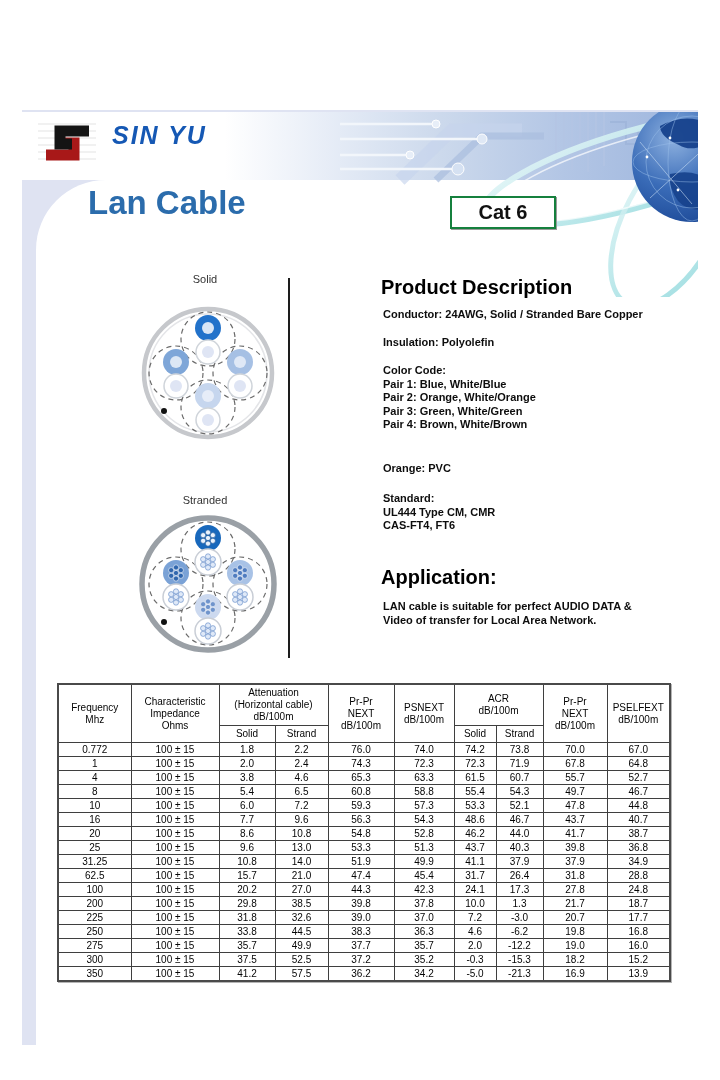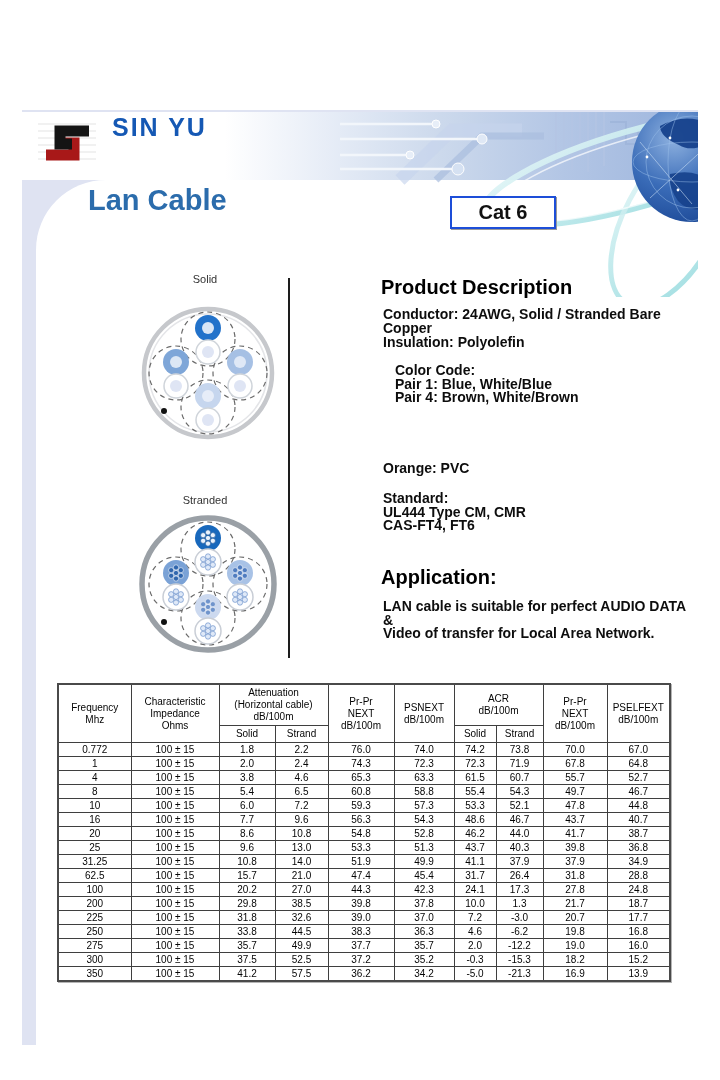--- a/index.html
+++ b/index.html
@@ -4,32 +4,32 @@
 <style>
   html,body{margin:0;padding:0;background:#fff;}
   .page{position:relative;width:720px;height:1080px;background:#ffffff;overflow:hidden;
         font-family:"Liberation Sans","DejaVu Sans",sans-serif;color:#111;}
   .panel{position:absolute;left:22px;top:110px;width:676px;height:935px;background:var(--panel-lavender,#dfe3f2);}
   
   .banner{position:absolute;left:0;top:2px;width:676px;height:68px;
           background:linear-gradient(90deg,#ffffff 0%,#ffffff 30%,#e7edf7 45%,#ccd9ec 62%,#b3c6e5 80%,#9db5dd 100%);}
   .banner-art{position:absolute;left:318px;top:2px;width:358px;height:185px;z-index:2;pointer-events:none;}
   .logo{position:absolute;left:16px;top:6px;width:58px;height:48px;}
-  .brand{position:absolute;left:90px;top:1px;font-size:25px;font-weight:bold;letter-spacing:2px;color:var(--brand-blue,#1558b4);}
+  .brand{position:absolute;left:90px;top:9px;font-size:25px;font-weight:bold;letter-spacing:2px;color:var(--brand-blue,#1558b4);font-style:italic;}
   
   .content{position:absolute;left:14px;top:70px;width:662px;height:865px;background:#ffffff;border-top-left-radius:70px;}
-  .page-title{position:absolute;left:52px;top:4px;font-size:29px;font-weight:bold;color:var(--title-blue,#2b6cac);}
+  .page-title{position:absolute;left:52px;top:4px;font-size:33px;font-weight:bold;color:var(--title-blue,#2b6cac);}
   .cat-badge{position:absolute;left:414px;top:16px;width:102px;height:29px;z-index:3;background:#fff;
-             border:2px solid #1d4ed8;box-shadow:1px 1px 0 #9a9a9a;display:flex;align-items:center;justify-content:center;
+             border:2px solid #15803d;box-shadow:1px 1px 0 #9a9a9a;display:flex;align-items:center;justify-content:center;
              font-size:20px;font-weight:bold;color:#111;}
   .diagram-label{position:absolute;width:140px;text-align:center;font-size:11px;color:#333;}
   .diagram{position:absolute;}
   .divider{position:absolute;left:252px;top:98px;width:2px;height:380px;background:#1d1d1d;}
   
-  .desc{position:absolute;left:347px;width:312px;font-size:14px;font-weight:bold;line-height:13.5px;color:#0d0d0d;}
+  .desc{position:absolute;left:347px;width:312px;font-size:11px;font-weight:bold;line-height:13.5px;color:#0d0d0d;}
   .desc-heading{position:absolute;left:345px;font-size:20px;font-weight:bold;color:#000;}
   
   .spec{position:absolute;left:21px;top:503px;width:612px;border-collapse:collapse;table-layout:fixed;
         font-size:10px;background:#fff;}
   .spec th,.spec td{border:1px solid #3f3f3f;padding:0;text-align:center;vertical-align:middle;
         font-weight:normal;color:#050505;}
   .spec{border:2px solid #4a4a4a;box-shadow:1px 1px 0 #b5b5b5;}
   .spec thead th{white-space:pre-line;line-height:12px;}
   .spec thead tr.main th{height:40px;}
   .spec thead tr.sub th{height:16px;}
@@ -232,23 +232,25 @@
             <circle cx="66.15" cy="118.2" r="2.6" fill="#dfe9f8" stroke="#5b84c4" stroke-width="0.6"></circle>
           </g>
         <circle cx="27" cy="112" r="3" fill="#111111"></circle>
       </svg>
 
       <div class="divider"></div>
 
       <div class="desc-heading" style="top:96px;">Product Description</div>
       <div class="desc" style="top:128px;">Conductor: 24AWG, Solid / Stranded Bare Copper</div>
       <div class="desc" style="top:156px;">Insulation: Polyolefin</div>
-      <div class="desc" style="top:184px;margin-left:12px;">
+      <div class="desc" style="top:184px;">
         <div>Color Code:</div>
         <div>Pair 1: Blue, White/Blue</div>
+        <div>Pair 2: Orange, White/Orange</div>
+        <div>Pair 3: Green, White/Green</div>
         <div>Pair 4: Brown, White/Brown</div>
       </div>
       <div class="desc" style="top:282px;">Orange: PVC</div>
       <div class="desc" style="top:312px;">
         <div>Standard:</div>
         <div>UL444 Type CM, CMR</div>
         <div>CAS-FT4, FT6</div>
       </div>
       <div class="desc-heading" style="top:386px;">Application:</div>
       <div class="desc" style="top:420px;">

